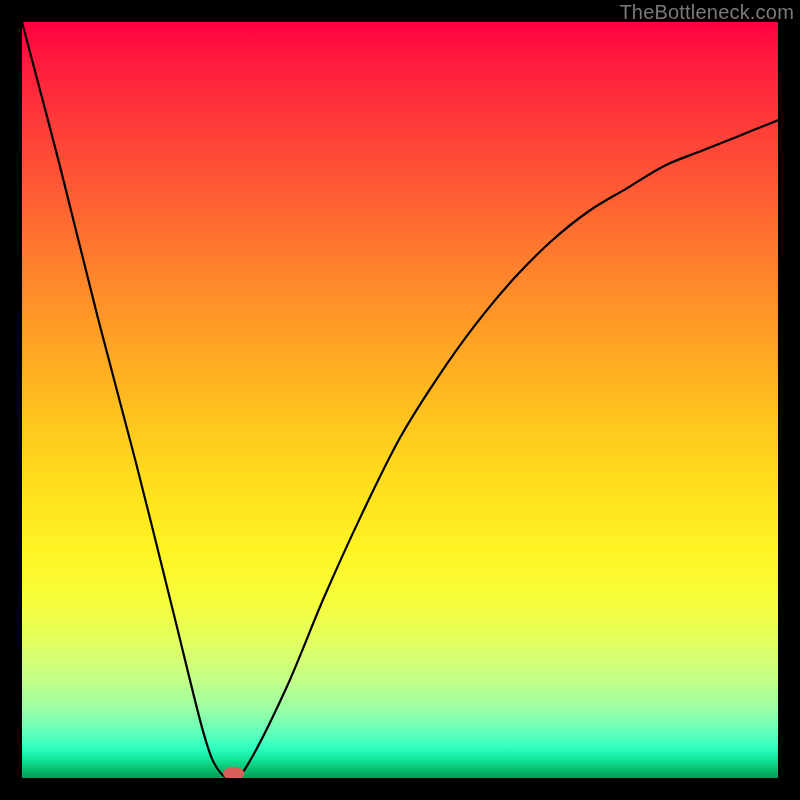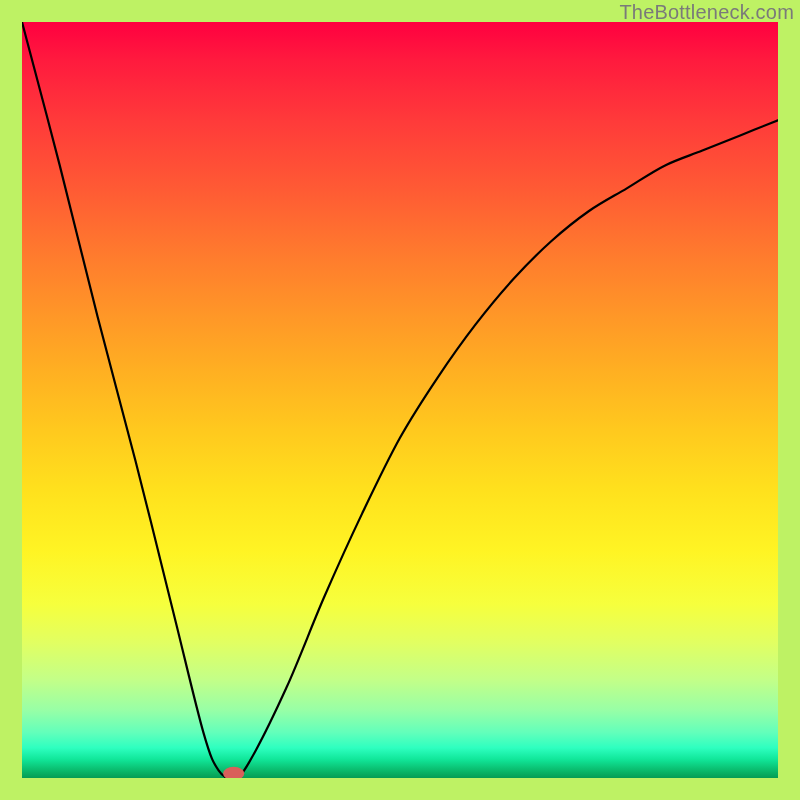--- a/index.html
+++ b/index.html
@@ -6,21 +6,21 @@
     margin: 0;
     padding: 0;
     width: 800px;
     height: 800px;
     overflow: hidden;
     font-family: Arial, Helvetica, sans-serif;
   }
   .outer {
     width: 800px;
     height: 800px;
-    background: #bef264;
+    background: #000000;
     position: relative;
   }
   .plot {
     position: absolute;
     top: 22px;
     left: 22px;
     width: 756px;
     height: 756px;
   }
   .gradient {

